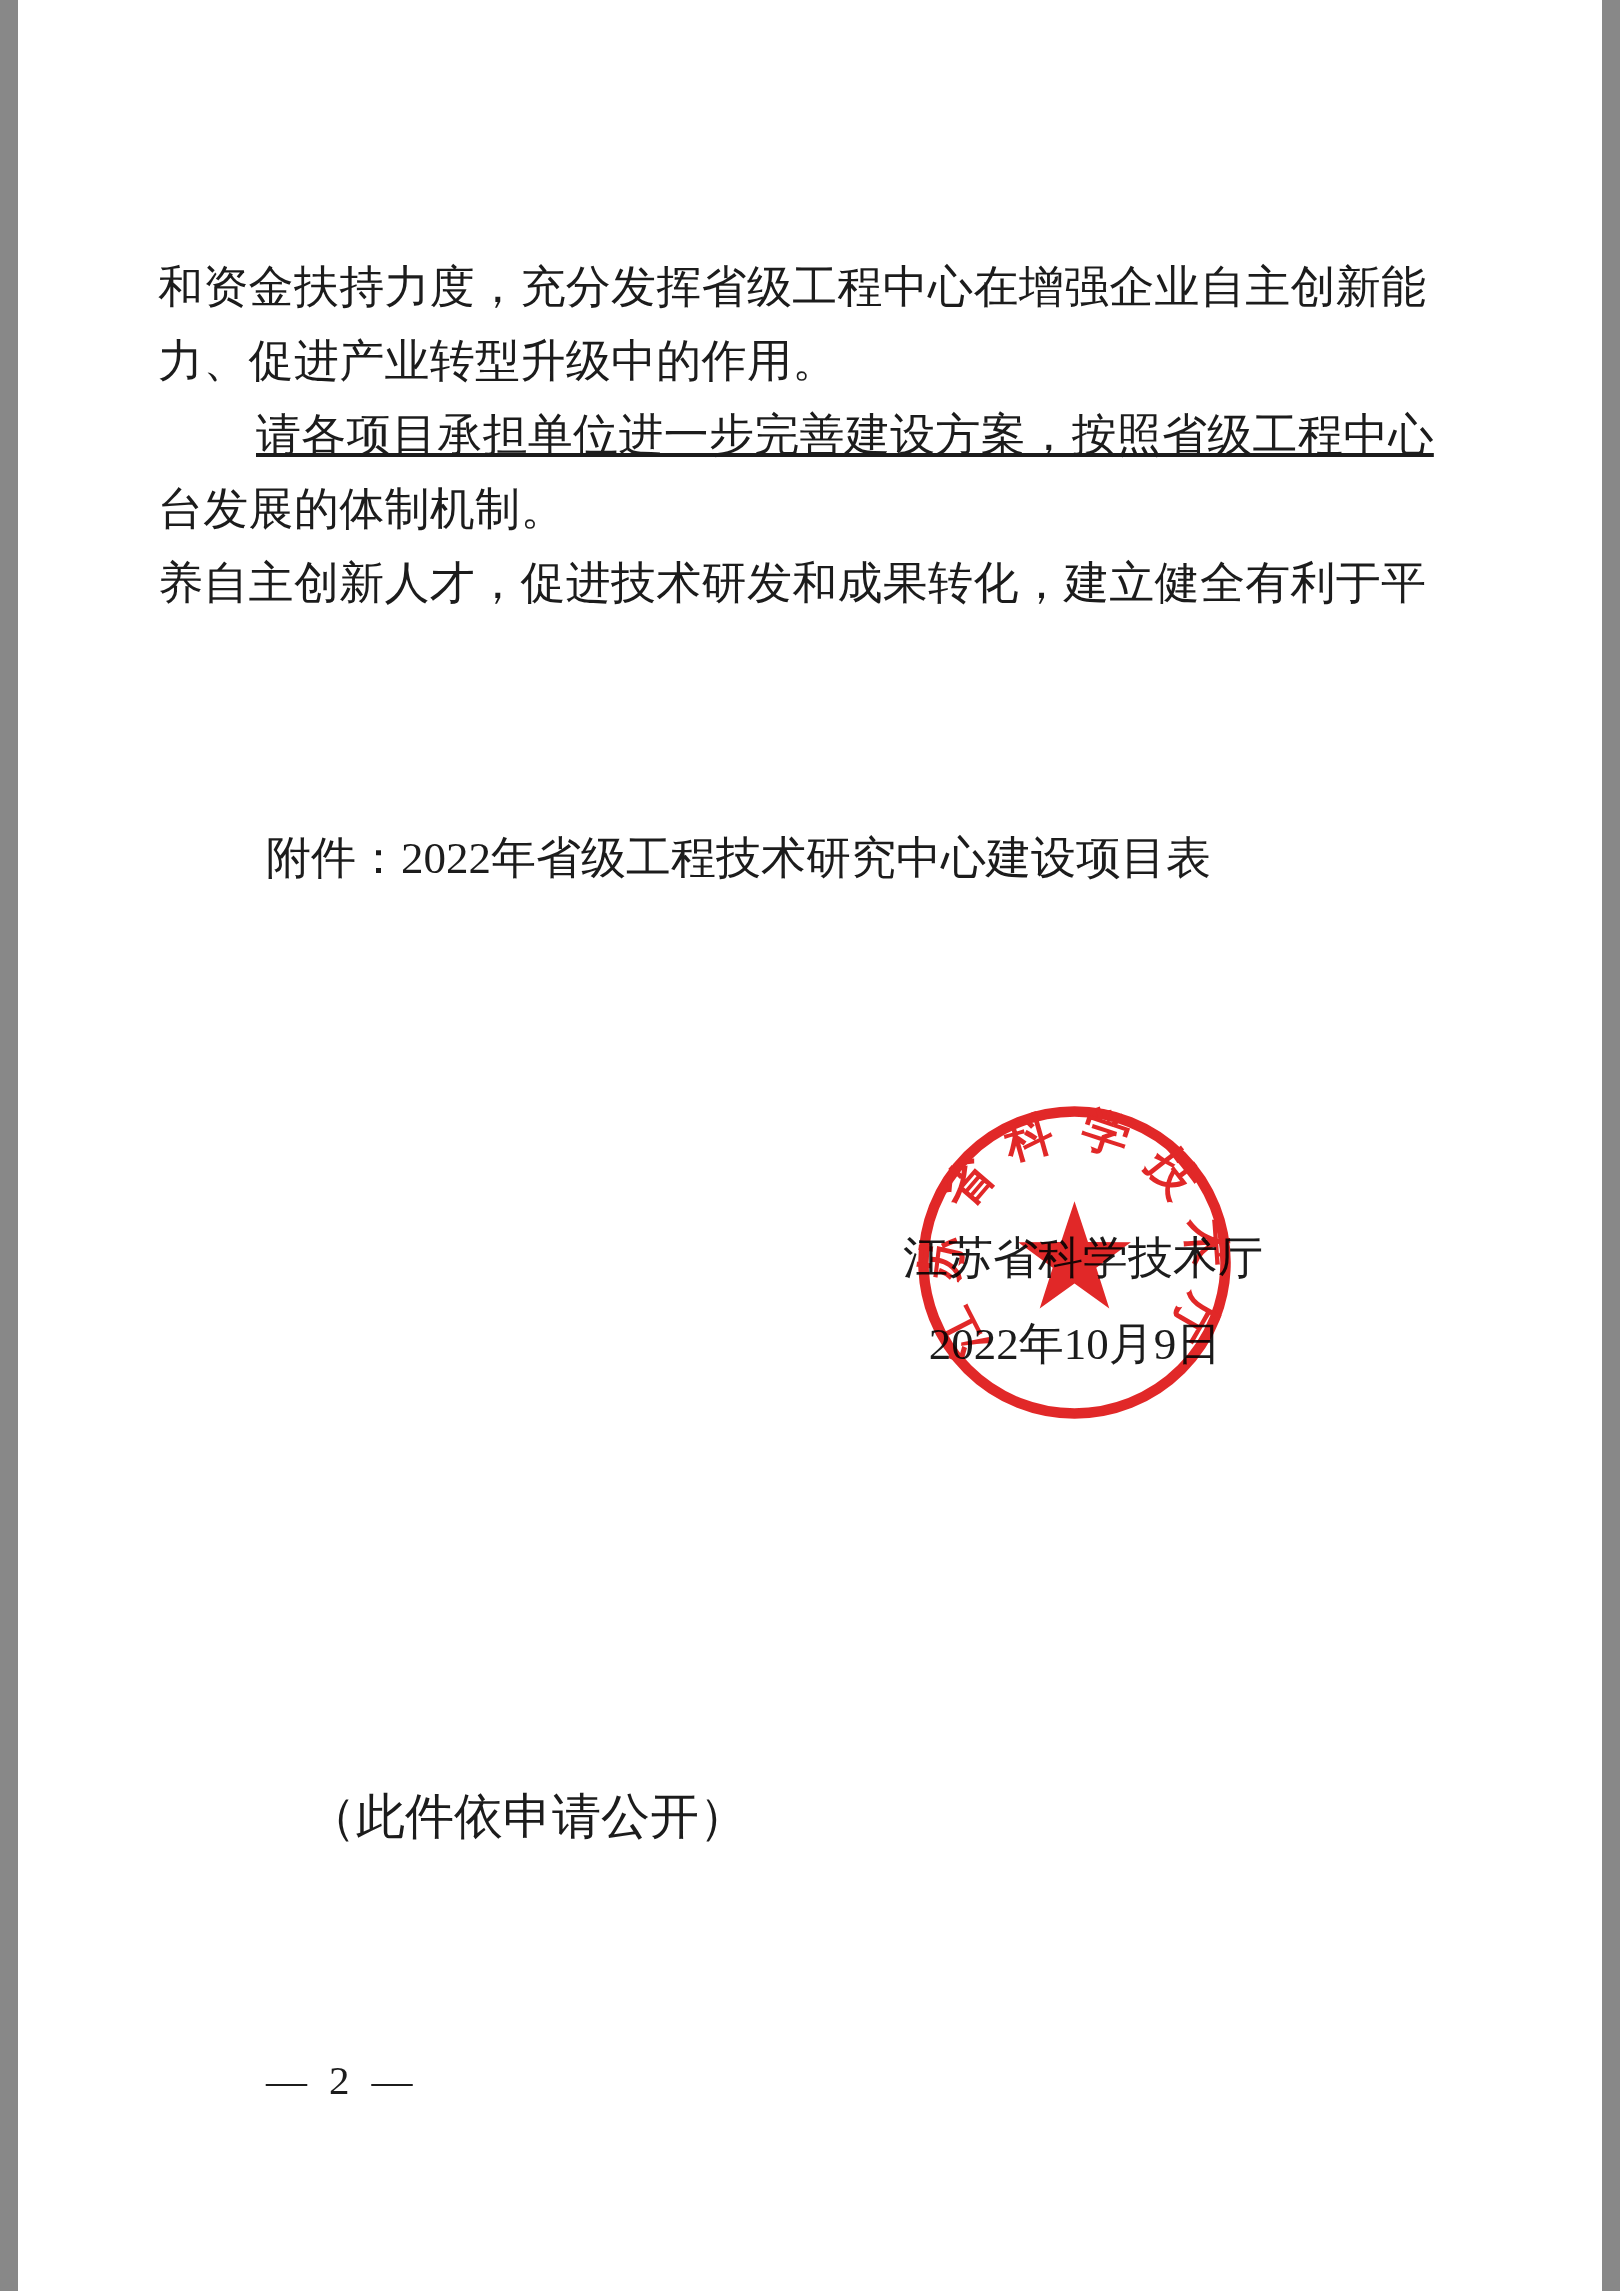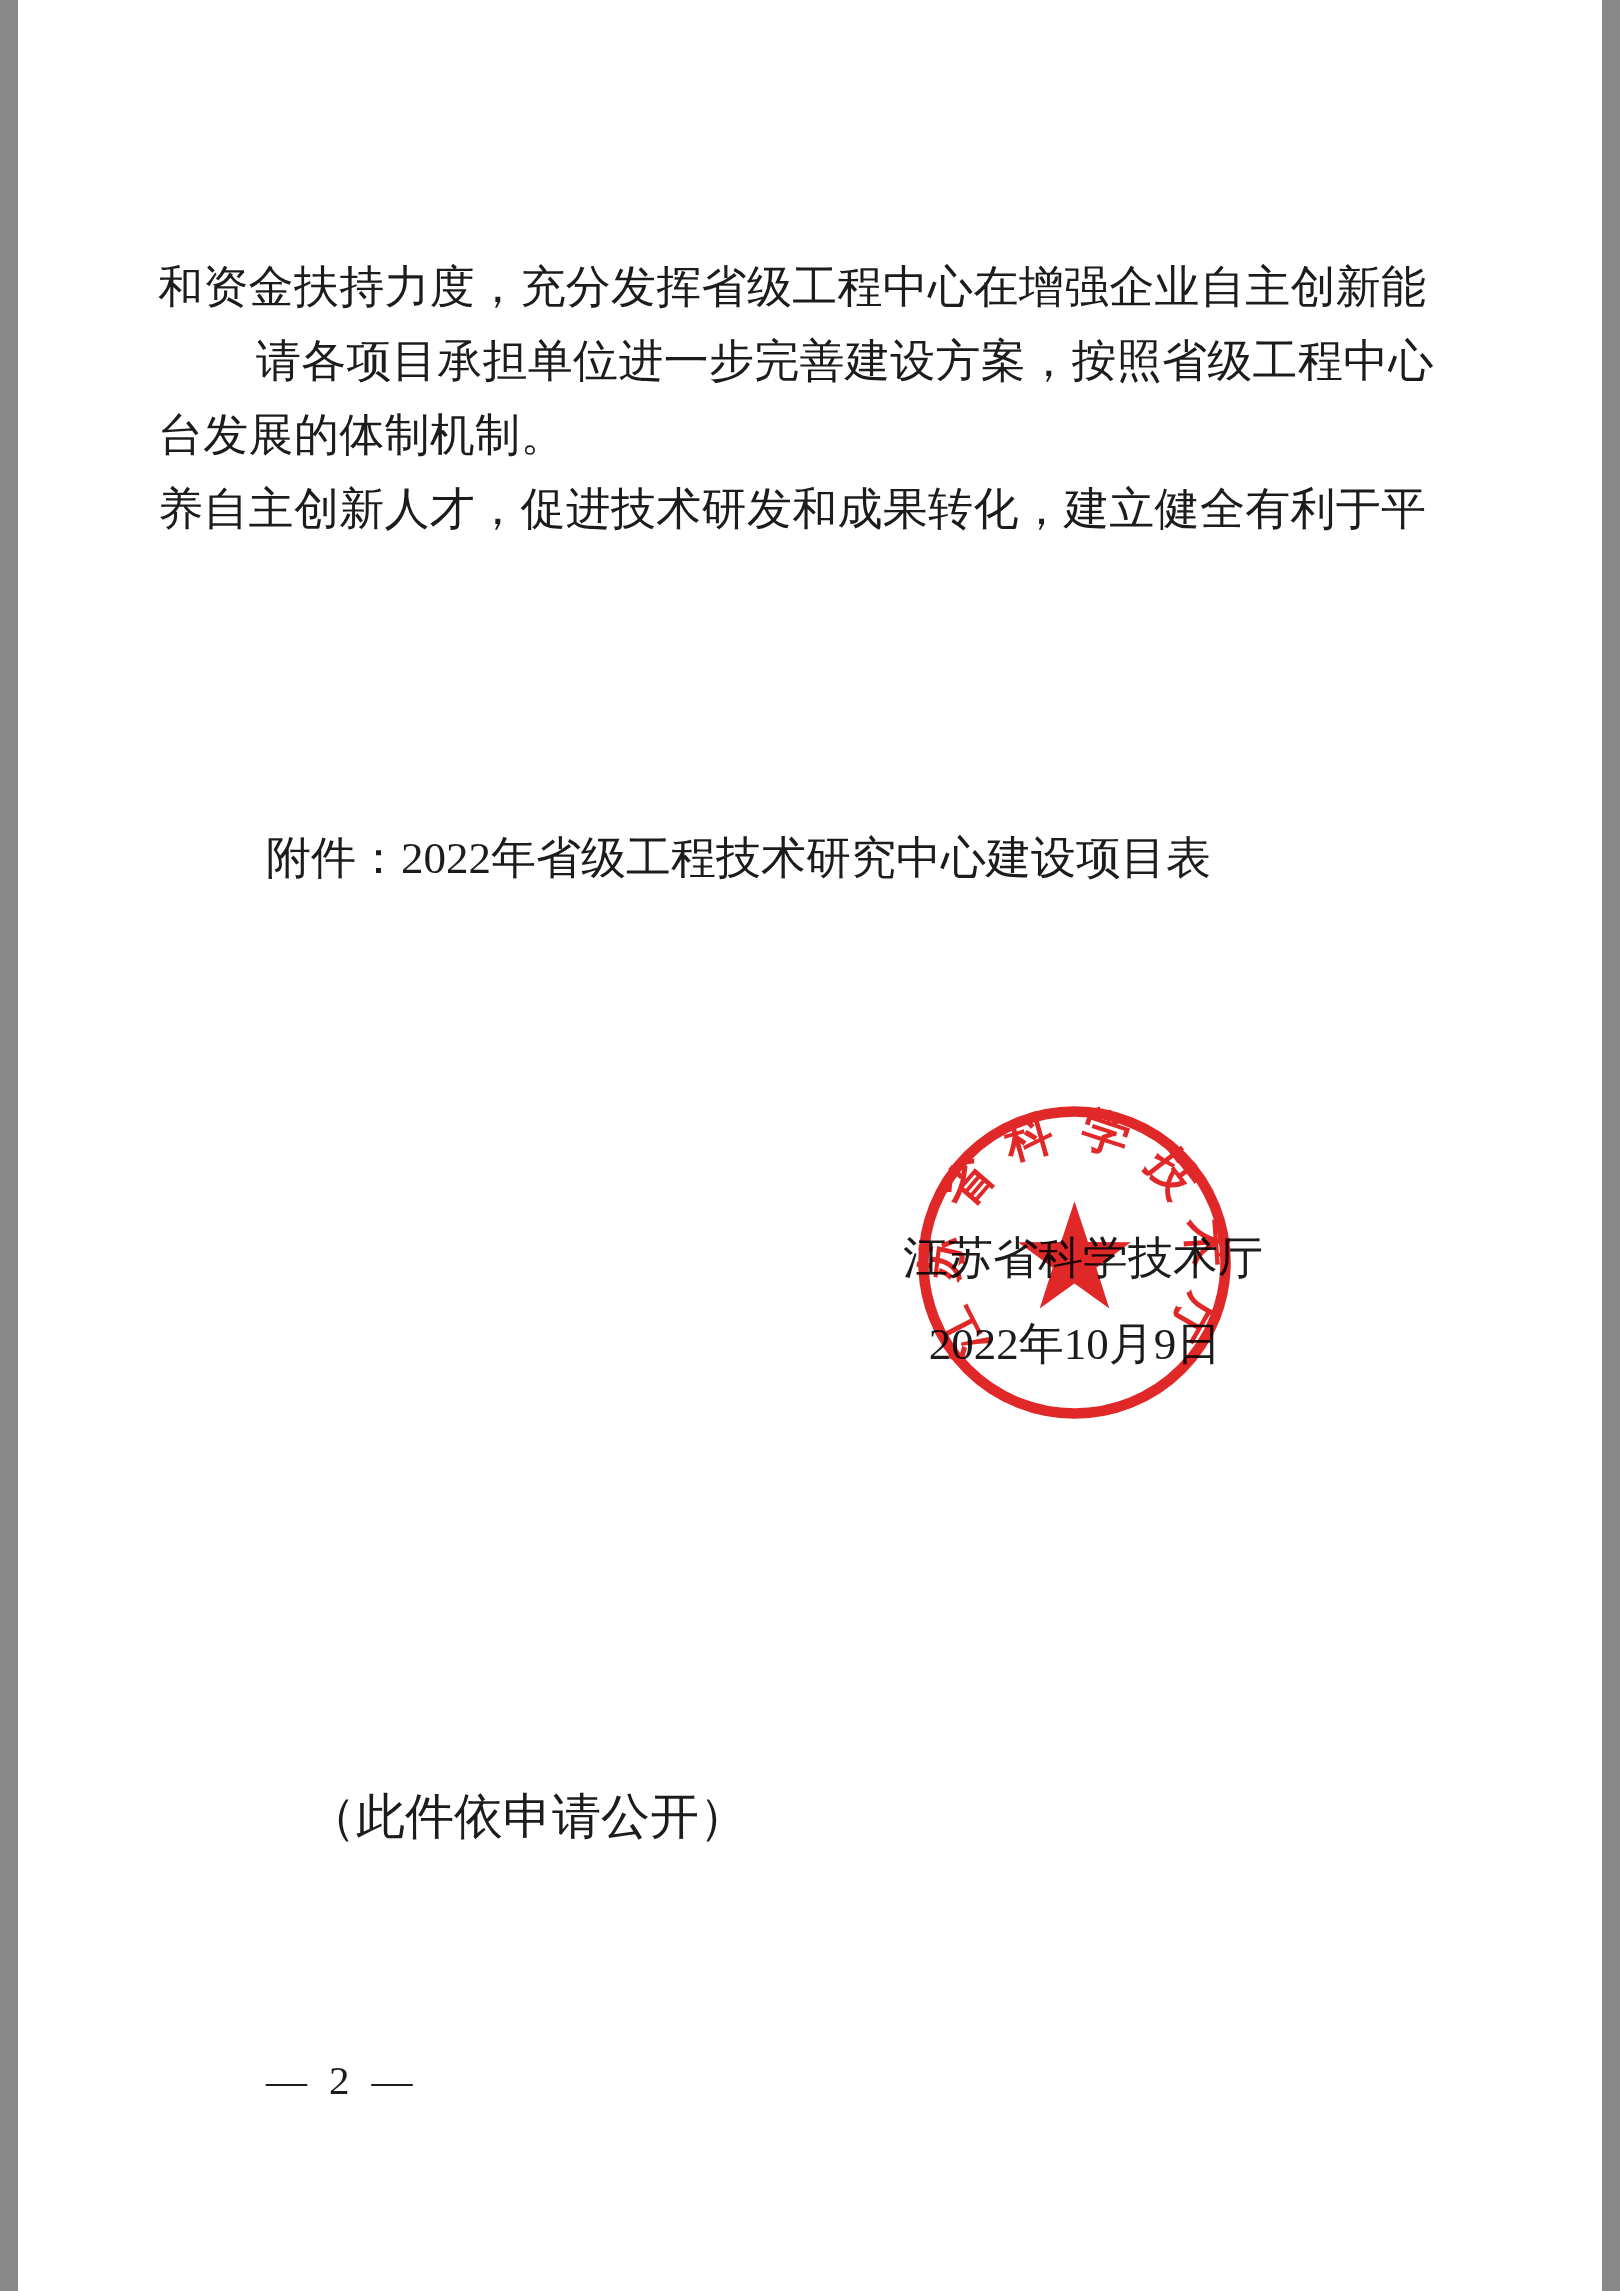--- a/index.html
+++ b/index.html
@@ -26,20 +26,21 @@
   }
   .body-line {
     font-size: 45px;
     line-height: 74px;
     height: 74px;
     letter-spacing: 0.3px;
     white-space: nowrap;
   }
   .indent-2 {
     text-indent: 98px;
+    text-decoration: underline;
   }
   .attachment-line {
     position: absolute;
     left: 140px;
     top: 828px;
     width: 1274px;
     font-size: 45px;
     line-height: 61px;
     text-indent: 108px;
     white-space: nowrap;
@@ -100,20 +101,21 @@
     white-space: nowrap;
   }
 </style>
 </head>
 <body>
 
 <div class="page">
 
   <div class="body-text">
     <div class="body-line">和资金扶持力度，充分发挥省级工程中心在增强企业自主创新能</div>
+    <div class="body-line">力、促进产业转型升级中的作用。</div>
     <div class="body-line indent-2">请各项目承担单位进一步完善建设方案，按照省级工程中心</div>
     <div class="body-line">台发展的体制机制。</div>
     <div class="body-line">养自主创新人才，促进技术研发和成果转化，建立健全有利于平</div>
   </div>
 
   <div class="attachment-line">附件：2022年省级工程技术研究中心建设项目表</div>
 
   <div class="sig-agency">江苏省科学技术厅</div>
   <div class="sig-date">2022年10月9日</div>
 

